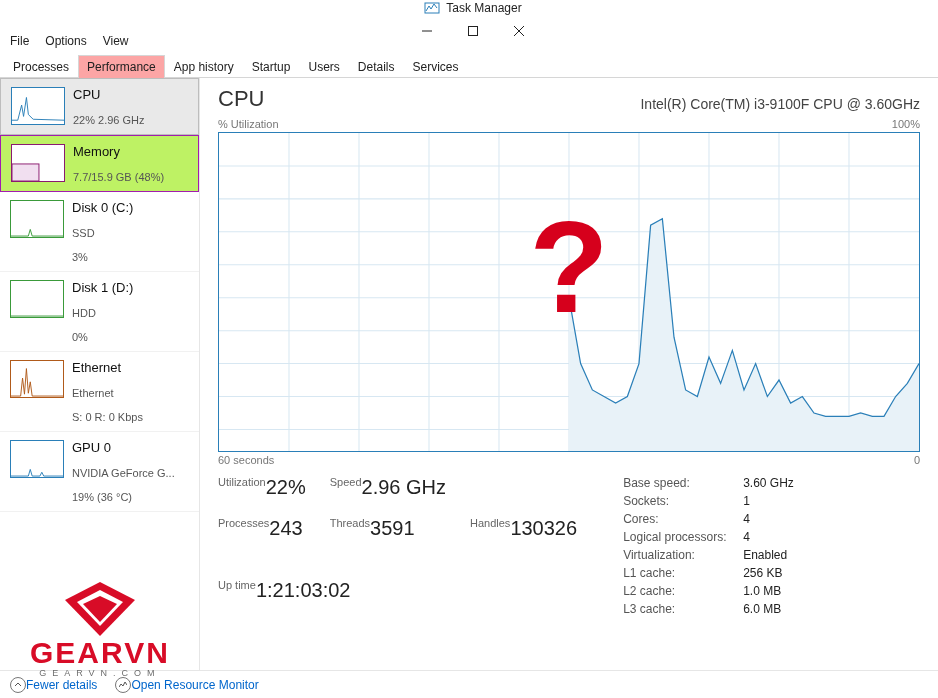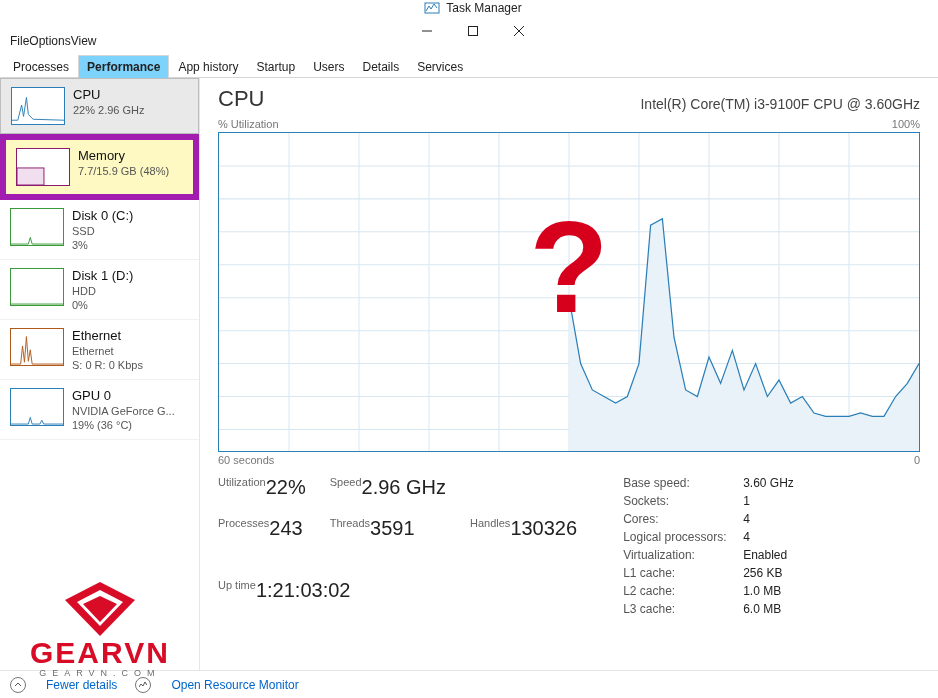--- a/index.html
+++ b/index.html
@@ -4,55 +4,55 @@
 <style>
   * { box-sizing: border-box; margin: 0; padding: 0; }
   body { font-family: "Segoe UI", Tahoma, sans-serif; font-size: 12px; color: #222; background: #fff; width: 938px; height: 698px; overflow: hidden; position: relative; }
   .titlebar { height: 30px; display: flex; align-items: center; justify-content: space-between; padding: 0 0 0 8px; flex-direction: column; }
   .titlebar-left { display: flex; align-items: center; gap: 6px; }
   .titlebar-right { display: flex; }
   .win-btn { width: 46px; height: 30px; display:flex; align-items:center; justify-content:center; cursor:pointer; }
   .win-btn svg { stroke: #222; }
   .app-icon svg { display:block; }
   .title-text { font-size: 12px; }
-  .menubar { height: 22px; display:flex; align-items:center; padding: 0 10px; font-size: 12px; }
+  .menubar { height: 22px; display:flex; align-items:center; gap: 16px; padding: 0 10px; font-size: 12px; }
   .menubar span { cursor: default; }
   .tabbar { height: 26px; border-bottom: 1px solid #d6d6d6; display:flex; align-items:flex-end; padding: 0 4px; font-size: 12px; }
   .tab { padding: 4px 8px; cursor:pointer; border:1px solid transparent; border-bottom:none; position:relative; top:1px; }
-  .tab.active { border-color:#d6d6d6; background:#7dd3fc;font-weight:bold; }
+  .tab.active { border-color:#d6d6d6; background:#fca5a5; }
   .content { display:flex; height: calc(698px - 30px - 22px - 26px - 28px); }
   .sidebar { width: 200px; border-right: 1px solid #e6e6e6; overflow:hidden; }
   .card { display:flex; gap:8px; padding:8px 10px; border-bottom:1px solid #f1f1f1; cursor:pointer; }
-  .card.selected { background:#fef9c3; border:6px solid #a21caf; }
+  .card.selected { background:#bef264; border:1px solid #a21caf; }
   .card.hover { background:#e9e9e9; border:1px solid #bdbdbd; }
   .thumb { width:54px; height:38px; border:1px solid; position:relative; flex:0 0 54px; background:#fff; }
   .thumb svg { position:absolute; left:0; top:0; width:100%; height:100%; }
   .card-title { font-size:13px; color:#111; }
-  .card-sub { font-size:11px; color:#555; margin-top:2px; }
+  .card-sub { font-size:11px; color:#555; margin-top:12px; }
   .main { flex:1; padding: 8px 18px 0 18px; position:relative; }
   .main-head { display:flex; justify-content:space-between; align-items:flex-end; margin-bottom:6px; }
   .main-head h1 { font-size:22px; font-weight:400; color:#333; }
   .cpu-name { font-size:14px; color:#444; }
   .chart-labels { display:flex; justify-content:space-between; font-size:11px; color:#777; margin-bottom:2px; }
   .chart-wrap { border:1px solid #2a7fb8; height:320px; position:relative; background:#fff; overflow:hidden; }
   .chart-grid { position:absolute; inset:0; }
   .chart-grid line { stroke:#d7e7f2; stroke-width:1; }
   .chart-line { position:absolute; inset:0; }
   .chart-btm { display:flex; justify-content:space-between; font-size:11px; color:#777; margin-top:2px; margin-bottom:10px;}
   .overlay-q { position:absolute; left:50%; top:42%; transform:translate(-50%,-50%); font-size:130px; font-weight:700; color:#d6001c; font-family: Arial, sans-serif; line-height:1; }
   .stats { display:flex; gap:46px; }
   .stats-left { display:grid; grid-template-columns: auto auto auto; column-gap: 24px; row-gap: 4px; }
   .stat-label { font-size:11px; color:#666; }
   .stat-value { font-size:20px; color:#222; }
   .stat-block { display:flex; }
   .uptime-block { grid-column: 1 / span 3; margin-top:22px;}
   .stats-right { display:grid; grid-template-columns: 120px auto; row-gap:4px; font-size:12px; color:#555; }
   .stats-right .v { color:#222; }
   .footer { position:absolute; bottom:0; left:0; right:0; height:28px; display:flex; align-items:center; gap:18px; padding:0 10px; border-top:1px solid #e6e6e6; font-size:12px; }
-  .footer a { color:#0066cc; cursor:pointer; display:flex; align-items:center; gap:20px; }
+  .footer a { color:#0066cc; cursor:pointer; display:flex; align-items:center; gap:0; }
   .circle-icon { width:16px; height:16px; border:1px solid #777; border-radius:50%; display:flex; align-items:center; justify-content:center; }
   .circle-icon svg { display:block; }
   .watermark { position:absolute; left:30px; bottom:20px; pointer-events:none; opacity:0.95; }
   .wm-text1 { font-family: Liberation Sans, sans-serif; font-size:30px; letter-spacing:2px; color:#d6001c; font-weight:700; }
   .wm-text2 { font-size:9px; letter-spacing:6px; color:#666; margin-top:-2px; }
   .wm-logo { display:flex; flex-direction:column; align-items:center; }
 </style>
 </head>
 <body>
 

